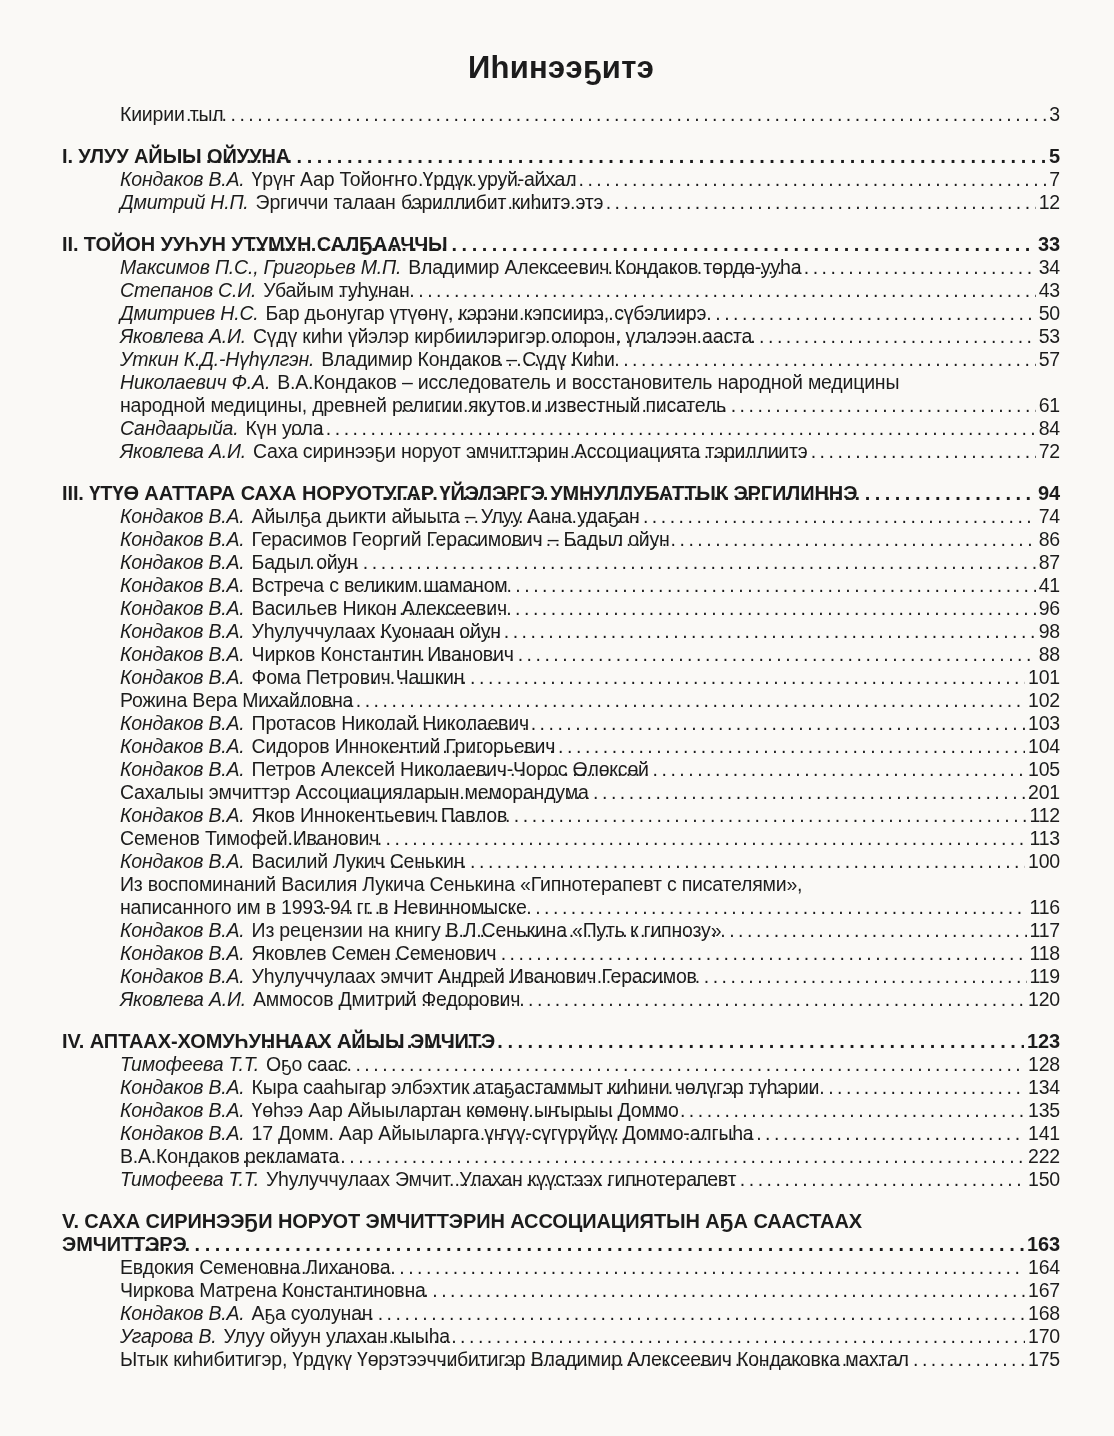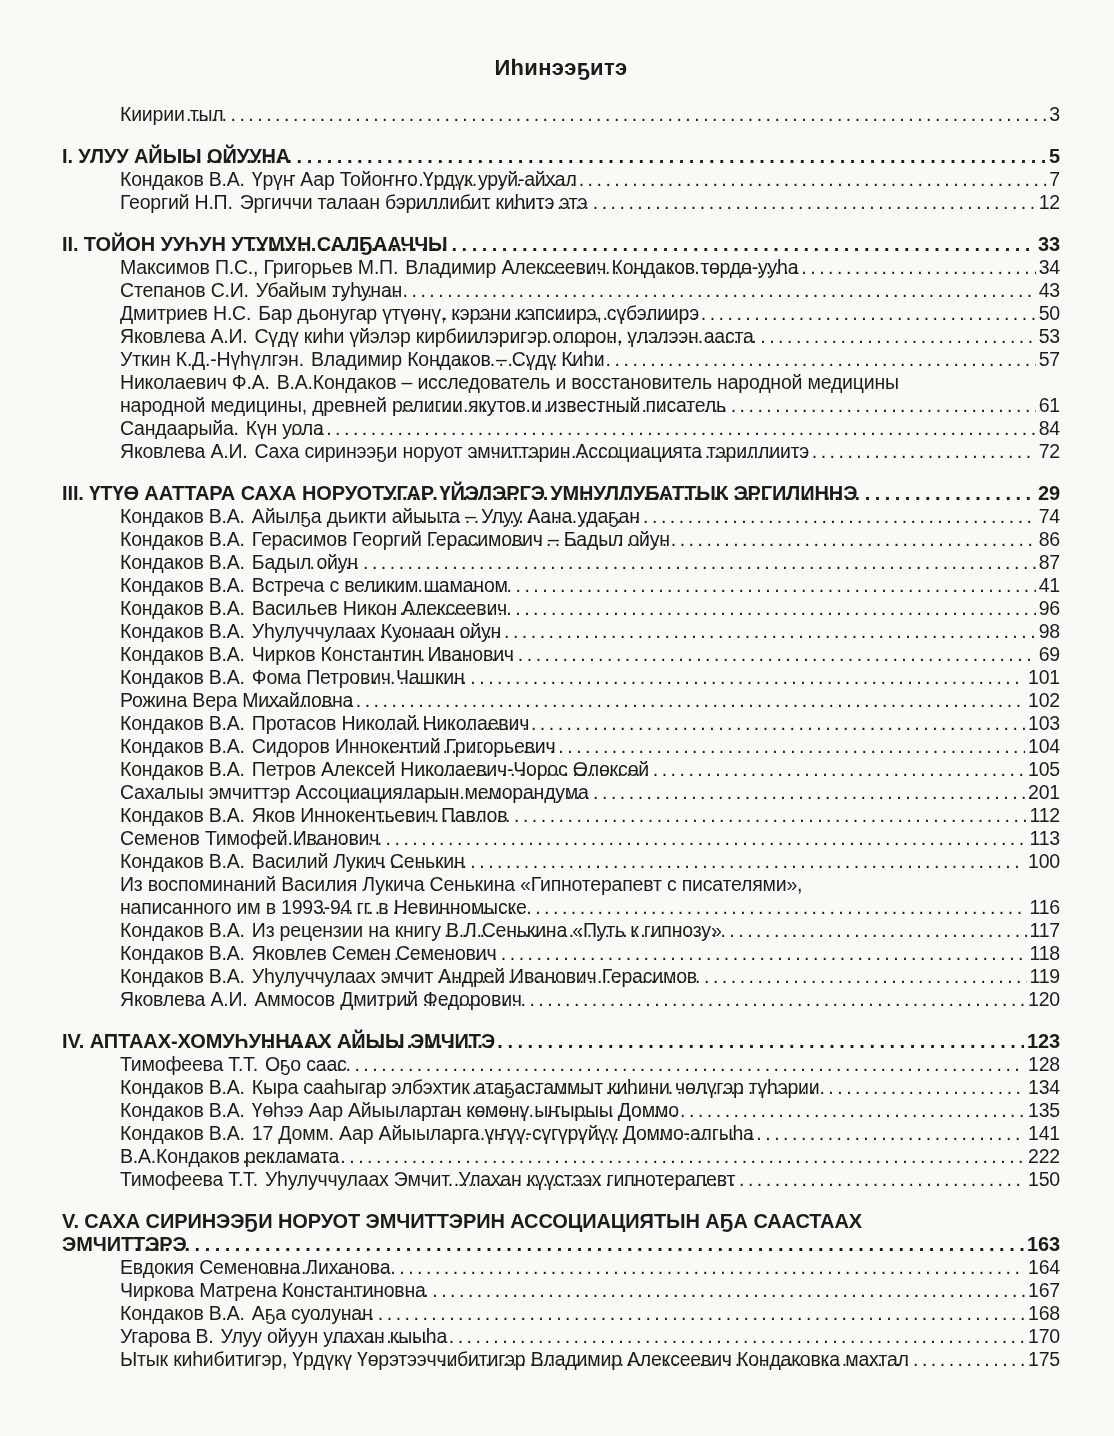--- a/index.html
+++ b/index.html
@@ -14,21 +14,21 @@
   }
   .sheet {
     box-sizing: border-box;
     width: 1114px;
     height: 1436px;
     padding: 54px 54px 0 62px;
   }
   .doc-title {
     text-align: center;
     font-weight: bold;
-    font-size: 22px;
+    font-size: 31px;
     line-height: 28px;
     letter-spacing: 0.3px;
     margin: 0;
   }
   .row {
     display: flex;
     align-items: baseline;
     white-space: nowrap;
   }
   .entry {
@@ -39,21 +39,21 @@
   }
   .heading {
     font-weight: bold;
     font-size: 20px;
     line-height: 23px;
     letter-spacing: -0.1px;
   }
   .hline1, .eline1 { display: block; }
   section { margin-top: 19px; }
   .preface { margin-top: 21px; }
-  .author { margin-right: 7px; }
+  .author { font-style: italic; margin-right: 7px; }
   .etext { min-width: 0; }
   .dots {
     flex: 1 1 auto;
     overflow: hidden;
     min-width: 10px;
     margin: 0 3px 0 5px;
   }
   .dots::after {
     content: "....................................................................................................................................................................";
     letter-spacing: 3.5px;
@@ -80,21 +80,21 @@
           <span class="dots"></span>
           <span class="pg">5</span>
         </div>
         <div class="row entry">
           <span class="author">Кондаков В.А.</span>
           <span class="etext">Үрүҥ Аар Тойоҥҥо Үрдүк уруй-айхал</span>
           <span class="dots"></span>
           <span class="pg">7</span>
         </div>
         <div class="row entry">
-          <span class="author">Георгий Н.П.</span>
+          <span class="author">Дмитрий Н.П.</span>
           <span class="etext">Эргиччи талаан бэриллибит киһитэ этэ</span>
           <span class="dots"></span>
           <span class="pg">12</span>
         </div>
       </section>
       <section>
         <div class="row heading">
           <span class="etext">II. ТОЙОН УУҺУН УТУМУН САЛҔААЧЧЫ</span>
           <span class="dots"></span>
           <span class="pg">33</span>
@@ -145,21 +145,21 @@
           <span class="author">Яковлева А.И.</span>
           <span class="etext">Саха сиринээҕи норуот эмчиттэрин Ассоциацията тэриллиитэ</span>
           <span class="dots"></span>
           <span class="pg">72</span>
         </div>
       </section>
       <section>
         <div class="row heading">
           <span class="etext">III. ҮТҮӨ ААТТАРА САХА НОРУОТУГАР ҮЙЭЛЭРГЭ УМНУЛЛУБАТТЫК ЭРГИЛИННЭ</span>
           <span class="dots"></span>
-          <span class="pg">29</span>
+          <span class="pg">94</span>
         </div>
         <div class="row entry">
           <span class="author">Кондаков В.А.</span>
           <span class="etext">Айылҕа дьикти айыыта – Улуу Аана удаҕан</span>
           <span class="dots"></span>
           <span class="pg">74</span>
         </div>
         <div class="row entry">
           <span class="author">Кондаков В.А.</span>
           <span class="etext">Герасимов Георгий Герасимович – Бадыл ойун</span>
@@ -187,21 +187,21 @@
         <div class="row entry">
           <span class="author">Кондаков В.А.</span>
           <span class="etext">Уһулуччулаах Куонаан ойун</span>
           <span class="dots"></span>
           <span class="pg">98</span>
         </div>
         <div class="row entry">
           <span class="author">Кондаков В.А.</span>
           <span class="etext">Чирков Константин Иванович</span>
           <span class="dots"></span>
-          <span class="pg">69</span>
+          <span class="pg">88</span>
         </div>
         <div class="row entry">
           <span class="author">Кондаков В.А.</span>
           <span class="etext">Фома Петрович Чашкин</span>
           <span class="dots"></span>
           <span class="pg">101</span>
         </div>
         <div class="row entry">
           <span class="etext">Рожина Вера Михайловна</span>
           <span class="dots"></span>

